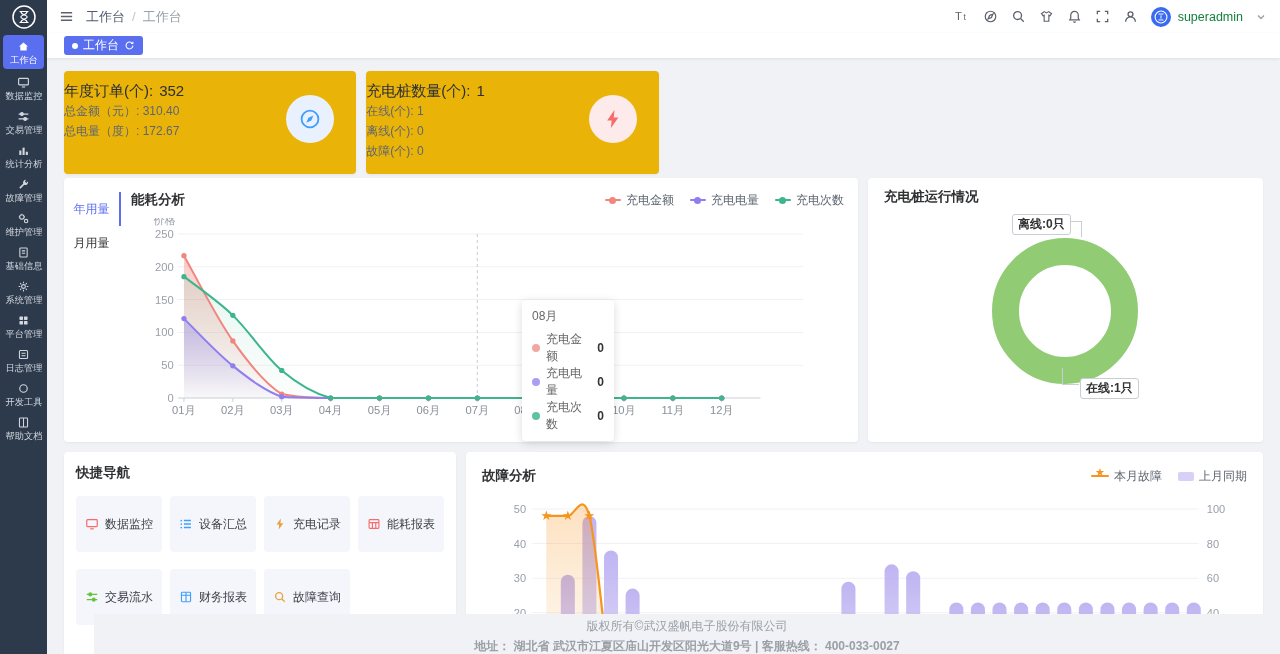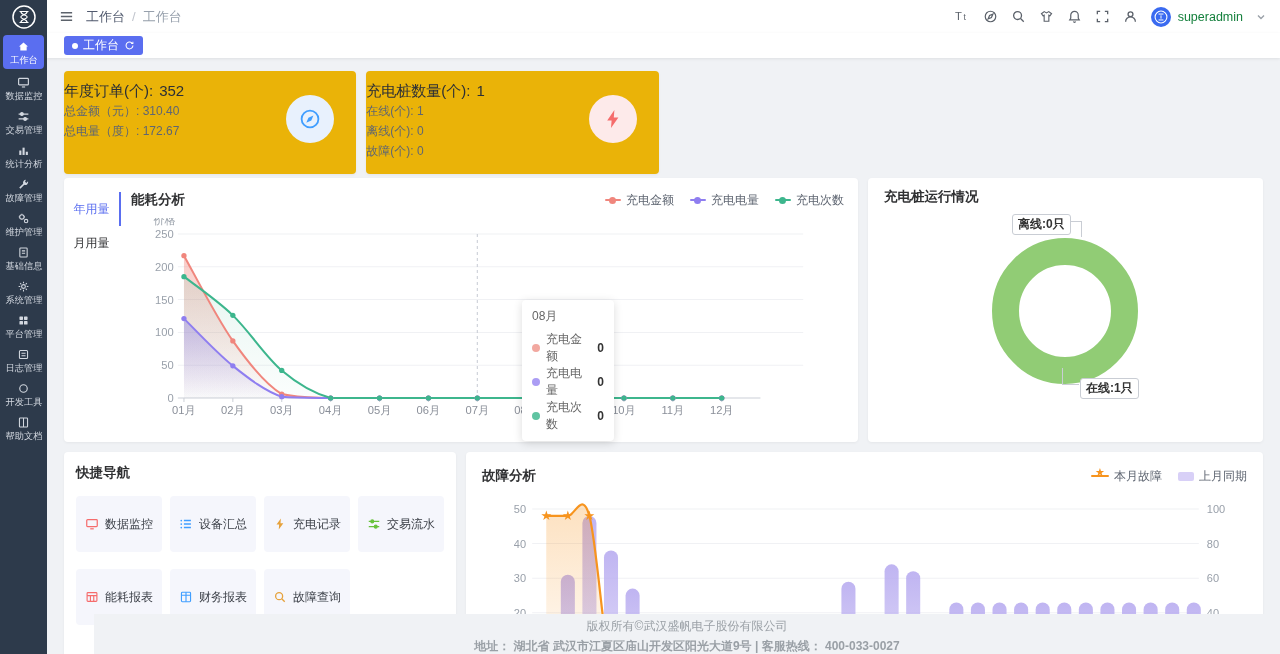--- a/index.html
+++ b/index.html
@@ -523,37 +523,37 @@
             </div>
             <div class="qn-btn">
               <span class="icon" style="color:#e6a23c;width:14px;height:14px;display:inline-flex">
                 <svg viewBox="0 0 16 16" fill="currentColor">
                   <path d="M9 1.6 4 8.6h3L6.6 14.4 11.8 7H8.6z"></path>
                 </svg>
               </span>
               <span>充电记录</span>
             </div>
             <div class="qn-btn">
+              <span class="icon" style="color:#f56c6c;width:14px;height:14px;display:inline-flex">
+                <svg viewBox="0 0 16 16" fill="none" stroke="currentColor" stroke-width="1.3">
+                  <rect x="2.4" y="3" width="11.2" height="10" rx="1"></rect>
+                  <path d="M2.4 6.4h11.2M6.2 6.4V13M10 6.4V13"></path>
+                </svg>
+              </span>
+              <span>能耗报表</span>
+            </div>
+            <div class="qn-btn">
               <span class="icon" style="color:#67c23a;width:14px;height:14px;display:inline-flex">
                 <svg viewBox="0 0 16 16" stroke="currentColor" stroke-width="1.4" fill="currentColor">
                   <path d="M2 5h12M2 11h12"></path>
                   <circle cx="6" cy="5" r="1.6"></circle>
                   <circle cx="10" cy="11" r="1.6"></circle>
                 </svg>
               </span>
               <span>交易流水</span>
-            </div>
-            <div class="qn-btn">
-              <span class="icon" style="color:#f56c6c;width:14px;height:14px;display:inline-flex">
-                <svg viewBox="0 0 16 16" fill="none" stroke="currentColor" stroke-width="1.3">
-                  <rect x="2.4" y="3" width="11.2" height="10" rx="1"></rect>
-                  <path d="M2.4 6.4h11.2M6.2 6.4V13M10 6.4V13"></path>
-                </svg>
-              </span>
-              <span>能耗报表</span>
             </div>
             <div class="qn-btn">
               <span class="icon" style="color:#409eff;width:14px;height:14px;display:inline-flex">
                 <svg viewBox="0 0 16 16" fill="none" stroke="currentColor" stroke-width="1.3">
                   <rect x="2.8" y="2.6" width="10.4" height="10.8" rx="1"></rect>
                   <path d="M8 2.6v10.8M2.8 6h10.4"></path>
                 </svg>
               </span>
               <span>财务报表</span>
             </div>

